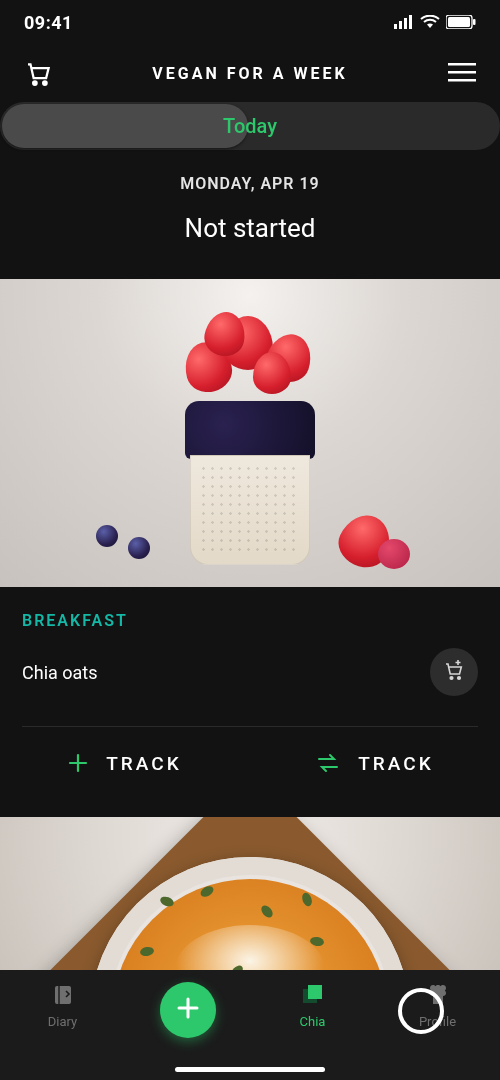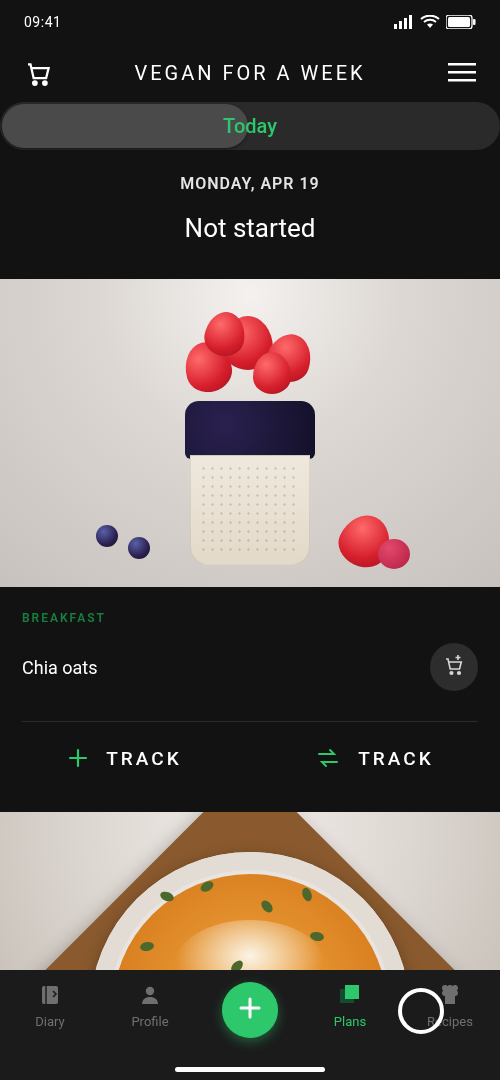--- a/index.html
+++ b/index.html
@@ -1,27 +1,27 @@
 <!DOCTYPE html>
 <html><head>
 <meta charset="utf-8">
 <style>
   * { margin: 0; padding: 0; box-sizing: border-box; }
   html, body { width: 500px; height: 1080px; background: #121212; font-family: -apple-system, BlinkMacSystemFont, "Segoe UI", Roboto, Helvetica, Arial, sans-serif; color: #fff; overflow: hidden; }
   .screen { width: 500px; height: 1080px; background: #121212; position: relative; display: flex; flex-direction: column; }
 
   
   .status-bar { height: 44px; display: flex; justify-content: space-between; align-items: center; padding: 0 24px; }
-  .status-time { font-size: 14px; font-weight: 400; letter-spacing: 0.5px; }
+  .status-time { font-size: 18px; font-weight: 700; letter-spacing: 0.5px; }
   .status-right { display: flex; align-items: center; gap: 6px; }
   .status-right svg { display: block; }
 
   
   .appbar { height: 58px; display: flex; align-items: center; justify-content: space-between; padding: 0 22px; }
-  .appbar-title { font-size: 20px; letter-spacing: 3px; font-weight: 400; }
+  .appbar-title { font-size: 16px; letter-spacing: 3px; font-weight: 700; }
   .cart-icon, .menu-icon { width: 32px; height: 32px; display:flex; align-items:center; justify-content:center; }
 
   
   .segment-wrap { padding: 0 0 8px 0; }
   .segment { margin: 0 0 0 0; background: #2a2a2a; border-radius: 30px; height: 48px; display:flex; position:relative;flex-direction:column; }
   .segment-btn { flex:1; text-align:center; font-size:20px; font-weight:500; color:#cfcfcf; z-index:2; position:relative; height:100%; display:flex; align-items:center; justify-content:center; }
   .segment-btn.active { color:#2dc86b; }
   .segment-thumb { position:absolute; top:2px; left:2px; width:calc(50% - 4px); height:calc(100% - 4px); background:#4a4a4a; border-radius:26px; z-index:1; box-shadow: 0 1px 3px rgba(0,0,0,0.5); }
 
   
@@ -45,21 +45,21 @@
   .sb4{width:40px;height:44px;left:30px;top:0px;transform:rotate(10deg);}
   .sb5{width:38px;height:42px;left:78px;top:40px;}
   
   .blueberry { position:absolute; width:22px; height:22px; border-radius:50%; background: radial-gradient(circle at 35% 30%, #5a5fa8, #2a2150 60%, #131028); }
   .bb1{left:96px; bottom:40px;} .bb2{left:128px; bottom:28px;}
   .side-straw { position:absolute; right:110px; bottom:20px; width:50px; height:52px; border-radius:50% 50% 50% 50%/60% 60% 40% 40%; background: radial-gradient(circle at 35% 30%, #ff6a6a, #d61f2d 60%, #a2101c); transform:rotate(25deg); }
   .raspberry { position:absolute; right:90px; bottom:18px; width:32px; height:30px; border-radius:50%; background: radial-gradient(circle at 35% 30%, #e4486b, #b01e42); }
 
   
   .meal-card { padding: 24px 22px 0 22px; position:relative; }
-  .meal-label { font-size:12px; letter-spacing:2px; color:#15803d; font-weight:600; }
+  .meal-label { font-size:16px; letter-spacing:2px; color:#14b8a6; font-weight:600; }
   .meal-title-row { display:flex; justify-content:space-between; align-items:center; margin-top:18px; }
   .meal-title { font-size:18px; font-weight:400; }
   .add-cart-btn { width:48px; height:48px; border-radius:50%; background:#2d2d2d; display:flex; align-items:center; justify-content:center; }
 
   .divider { height:1px; background:#2a2a2a; margin-top:30px; }
 
   
   .actions { display:flex; height:72px; }
   .action-btn { flex:1; display:flex; align-items:center; justify-content:center; gap:18px; font-size:19px; letter-spacing:3px; font-weight:500; color:#fff; }
   .action-btn svg { display:block; }
@@ -225,52 +225,43 @@
     <div class="tab">
       <div class="icon-slot">
         <svg width="24" height="24" viewBox="0 0 24 24" fill="#6f6f6f">
             <rect x="4" y="3" width="16" height="18" rx="2"></rect>
             <path d="M8 3v18" stroke="#1b1b1b" stroke-width="1.4"></path>
             <path d="M15 8l3 3-3 3" fill="none" stroke="#1b1b1b" stroke-width="1.6"></path>
           </svg>
       </div>
       <span>Diary</span>
     </div>
-    <div class="tab">
-      <div class="icon-slot">
-        <svg width="24" height="24" viewBox="0 0 24 24" fill="#6f6f6f">
-            <circle cx="12" cy="8" r="4.2"></circle>
-            <path d="M4 21c0-4.4 3.6-7 8-7s8 2.6 8 7z"></path>
-          </svg>
-      </div>
-      <span>Profile</span>
-    </div>
     <div class="tab-fab">
       <div class="fab">
         <span>
           <svg width="26" height="26" viewBox="0 0 26 26">
               <path d="M13 4v18M4 13h18" stroke="#fff" stroke-width="3" stroke-linecap="round"></path>
             </svg>
         </span>
       </div>
     </div>
     <div class="tab active">
       <div class="icon-slot">
         <svg width="26" height="26" viewBox="0 0 26 26">
             <rect x="3" y="7" width="14" height="14" fill="#144a2e"></rect>
             <rect x="8" y="3" width="14" height="14" fill="#2dc86b"></rect>
           </svg>
       </div>
-      <span>Plans</span>
+      <span>Chia</span>
     </div>
     <div class="tab">
       <div class="icon-slot">
         <svg width="24" height="24" viewBox="0 0 24 24" fill="#6f6f6f">
             <path d="M7 2c-1.7 0-3 1.3-3 3 0 1 .5 1.9 1.2 2.4C4.5 8 4 9 4 10c0 1.7 1.3 3 3 3v8h10v-8c1.7 0 3-1.3 3-3 0-1-.5-2-1.2-2.6C19.5 6.9 20 6 20 5c0-1.7-1.3-3-3-3-1 0-1.9.5-2.4 1.2C14 2.5 13 2 12 2s-2 .5-2.6 1.2C8.9 2.5 8 2 7 2z"></path>
           </svg>
       </div>
-      <span>Recipes</span>
+      <span>Profile</span>
     </div>
     <div class="ring"></div>
     <div class="home-indicator"></div>
   </div>
 
 </div>
 
 </body></html>

